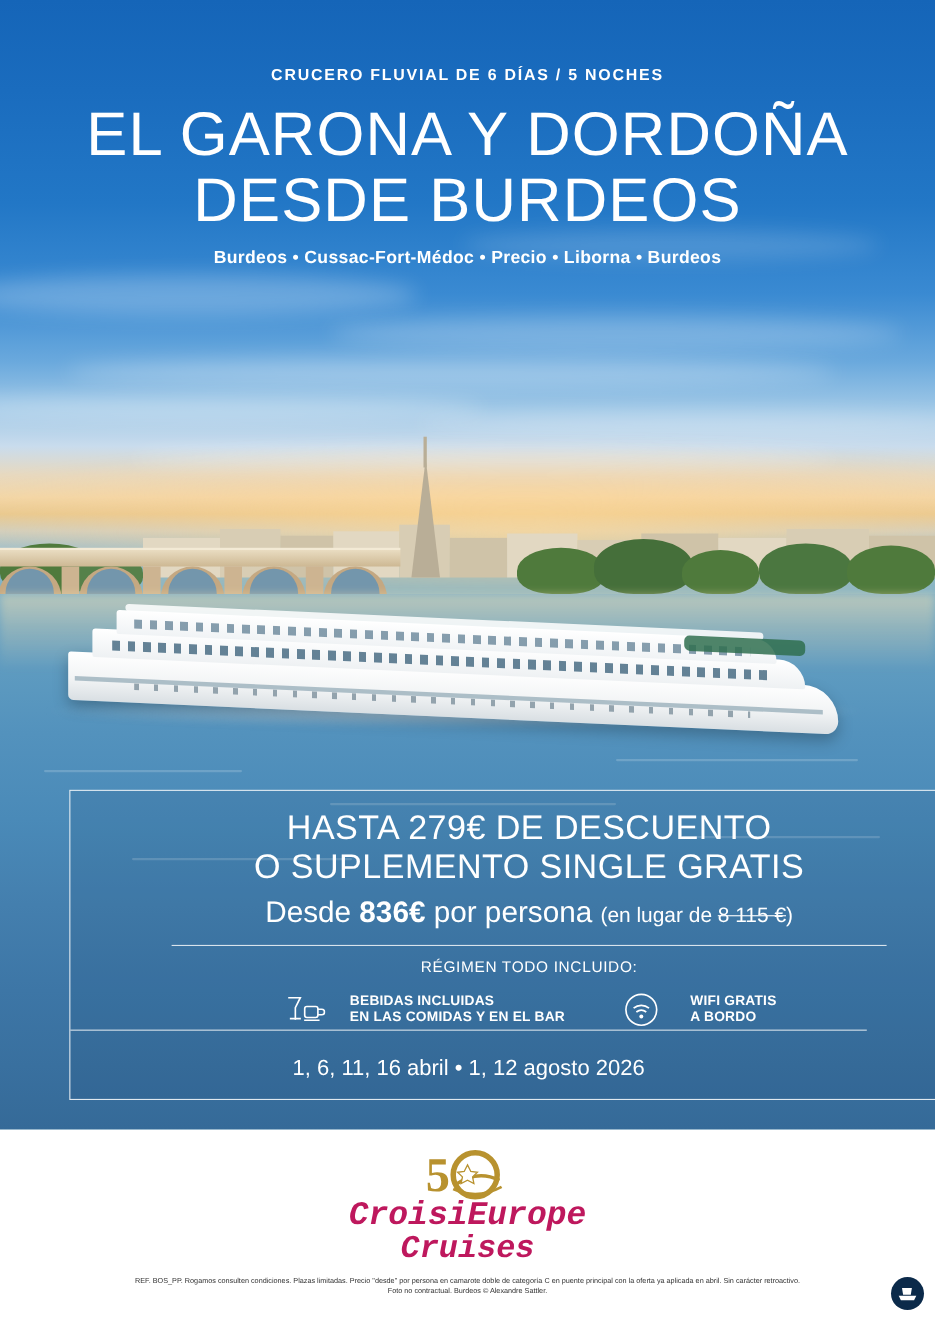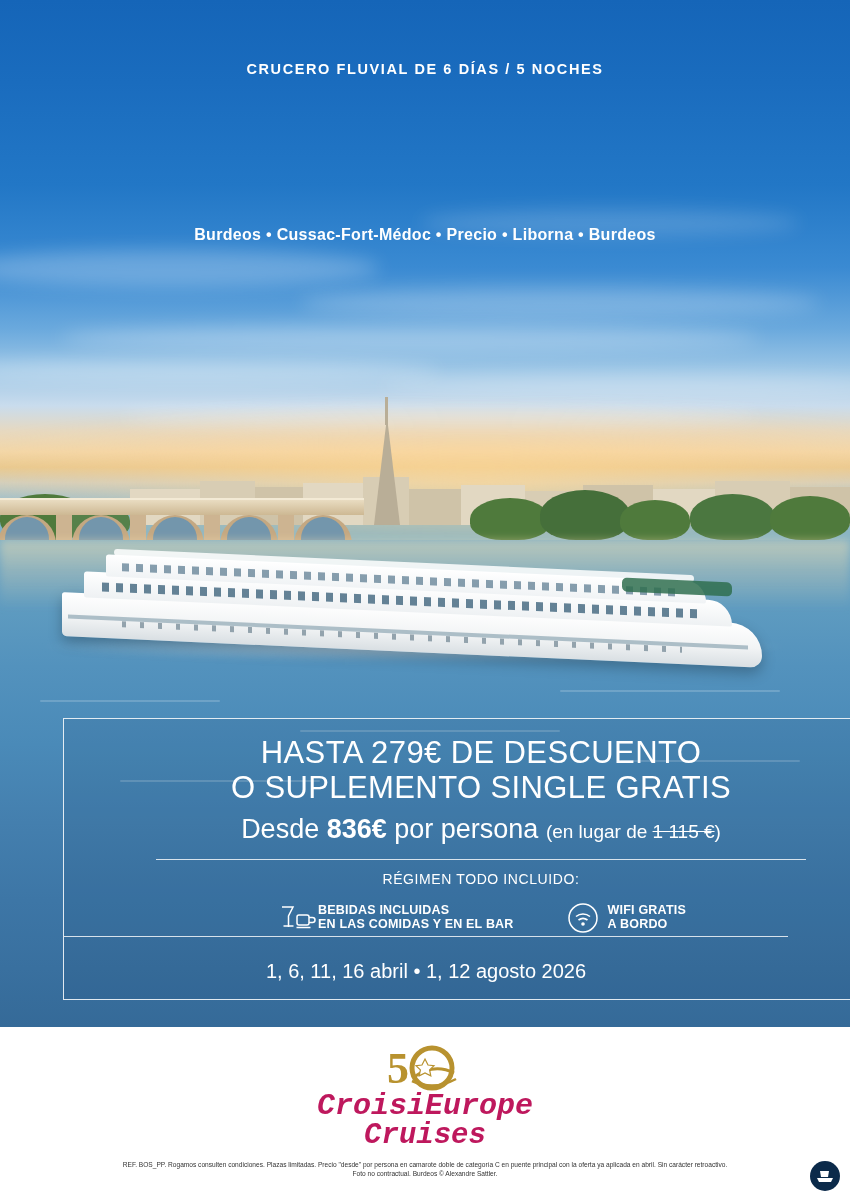--- a/index.html
+++ b/index.html
@@ -223,21 +223,21 @@
     width:650px; height:1px; background:rgba(255,255,255,0.8);
     margin:14px auto 0 auto;
   }
   .regimen {
     text-align:center; margin-top:11px; font-size:14px; letter-spacing:.6px;
   }
   .perks {
     display:flex; justify-content:center; align-items:center; gap:52px;
     margin-top:14px;
   }
-  .perk { display:flex; align-items:center; gap:8px;justify-content:flex-end; }
+  .perk { display:flex; align-items:center; gap:28px;justify-content:flex-end; }
   .perk-ic { width:34px; height:32px; display:block; }
   .perk-tx { font-size:12.5px; font-weight:bold; line-height:14px; letter-spacing:.2px; }
   .dates-sep {
     position:absolute; left:0; bottom:62px; width:724px; height:1px;
     background:rgba(255,255,255,0.8);
   }
   .dates {
     position:absolute; left:0; bottom:16px; width:724px; text-align:center;
     font-size:20px; font-weight:400;
   }
@@ -344,30 +344,34 @@
       <div class="deck2"></div>
       <div class="deck3"></div>
       <div class="top-rail"></div>
       <div class="windows"></div>
       <div class="windows2"></div>
       <div class="portholes"></div>
       <div class="awning"></div>
     </div>
 
     <div class="kicker">CRUCERO FLUVIAL DE 6 DÍAS / 5 NOCHES</div>
+    <div class="title">
+      <span class="l1">EL GARONA Y DORDOÑA</span>
+      <span class="l2">DESDE BURDEOS</span>
+    </div>
     <div class="route">Burdeos • Cussac-Fort-Médoc • Precio • Liborna • Burdeos</div>
 
     <div class="offer">
       <div class="offer-head">
         <div>HASTA 279€ DE DESCUENTO</div>
         <div>O SUPLEMENTO SINGLE GRATIS</div>
       </div>
 
       <div class="offer-price">
-        <span>Desde </span><b>836€</b><span> por persona </span><span class="was">(en lugar de </span><span class="was strike">1 115 €</span><span class="was">)</span>
+        <span>Desde </span><b>836€</b><span> por persona </span><span class="was">(en lugar de </span><span class="was strike">8 115 €</span><span class="was">)</span>
       </div>
 
       <div class="hr"></div>
 
       <div class="regimen">RÉGIMEN TODO INCLUIDO:</div>
 
       <div class="perks">
 
         <div class="perk">
           <span class="perk-ic">

